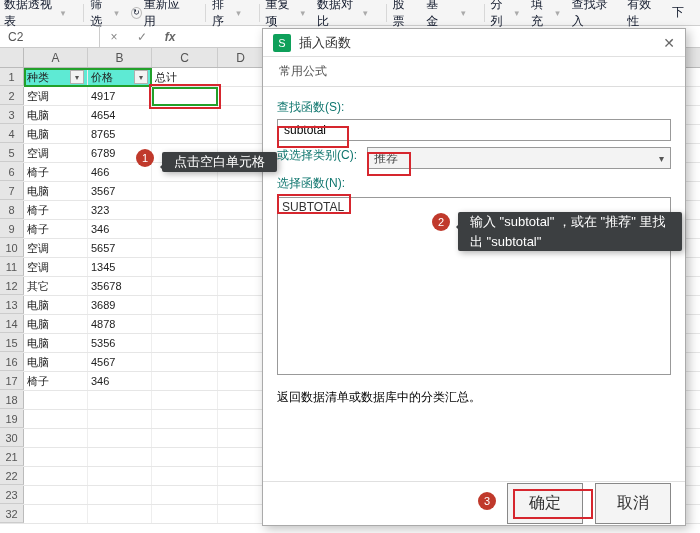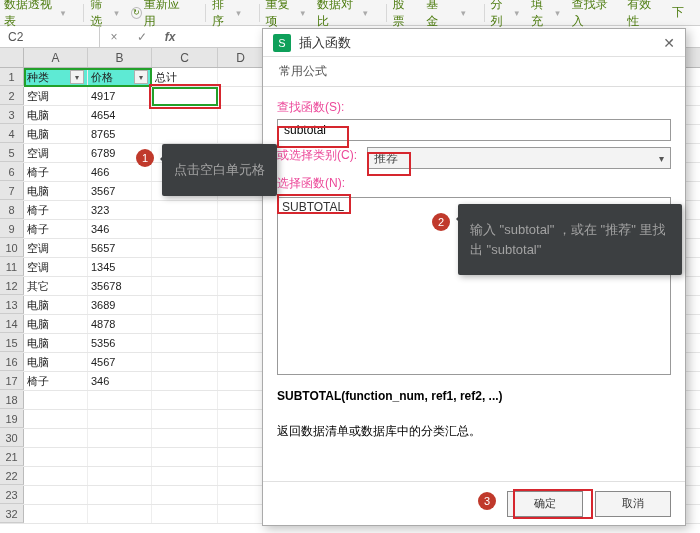--- a/index.html
+++ b/index.html
@@ -1,19 +1,19 @@
 <!DOCTYPE html>
 <html><head>
 <meta charset="utf-8">
 <style>
 * { margin: 0; padding: 0; box-sizing: border-box; font-family: "Microsoft YaHei", SimSun, sans-serif; }
 body { width: 700px; height: 533px; background: #f5f5f5; position: relative; overflow: hidden; font-size: 12px; }
 
 
-.ribbon { height: 26px; background: #f5f5f5; border-bottom: 1px solid #d0d0d0; display: flex; align-items: center; padding: 0 4px; color: #4d7c0f; }
+.ribbon { height: 26px; background: #f5f5f5; border-bottom: 1px solid #d0d0d0; display: flex; align-items: center; padding: 0 4px; color: #0f172a; }
 .ribbon .item { margin-right: 12px; display: flex; align-items: center; gap: 2px; }
 .ribbon .sep { width: 1px; height: 18px; background: #d8d8d8; margin: 0 6px; }
 .chev::after { content: "▾"; font-size: 9px; color: #aaa; margin-left: 1px; }
 .roundx { display:inline-flex; width:12px; height:12px; border:1px solid #bbb; border-radius:50%; align-items:center; justify-content:center; font-size:8px; }
 
 
 .fxbar { height: 22px; background: #fff; border-bottom: 1px solid #ccc; display: flex; align-items: center; }
 .namebox { width: 100px; border-right: 1px solid #ccc; padding: 0 8px; height: 100%; display: flex; align-items: center; color: #555; }
 .fx-btn { width: 28px; text-align: center; color: #888; }
 .fx-label { font-style: italic; color: #666; font-weight: bold; }
@@ -34,46 +34,46 @@
 .hdrcell { background: #5eead4; display: flex; justify-content: space-between; align-items: center; }
 .filterbtn { width: 14px; height: 14px; border: 1px solid #b0b0b0; background: #f3f3f3; display: flex; align-items: center; justify-content: center; font-size: 8px; color: #555; }
 
 
 .hl-green { border: 2px solid #22a02a; position: absolute; pointer-events: none; }
 .hl-red { border: 2px solid #d6262e; position: absolute; pointer-events: none; }
 .sel-cell { position:absolute; border:2px solid #22a02a; background: rgba(255,255,255,0.5); }
 
 
 .numbadge { width: 18px; height: 18px; border-radius: 50%; background: #c0392b; color: #fff; display: inline-flex; align-items: center; justify-content: center; font-size: 11px; position: absolute; z-index: 50; }
-.tip { position: absolute; background: #3c3f41; color: #a3a3a3; padding: 16px 12px; border-radius: 2px; font-size: 13px; z-index: 49; line-height: 1.5; box-shadow: 2px 2px 6px rgba(0,0,0,0.3); }
+.tip { position: absolute; background: #3c3f41; color: #ffffff; padding: 0 12px; border-radius: 2px; font-size: 13px; z-index: 49; line-height: 1.5; box-shadow: 2px 2px 6px rgba(0,0,0,0.3); margin-top: 8px; }
 .tip::before { content:""; position:absolute; left:-7px; top:10px; border:5px solid transparent; border-right-color:#3c3f41; }
 
 
 .dialog { position: absolute; top: 28px; left: 262px; width: 424px; height: 498px; background: #fff; border: 1px solid #aaa; box-shadow: 3px 3px 10px rgba(0,0,0,0.25); z-index: 30; display: flex; flex-direction: column; }
 .dlg-title { height: 28px; display: flex; align-items: center; padding: 0 10px; border-bottom: 1px solid #e0e0e0; }
 .dlg-title .xic { width: 18px; height: 18px; background: #0ea05a; color: #fff; display: flex; align-items: center; justify-content: center; font-size: 11px; border-radius: 2px; margin-right: 8px; }
 .dlg-title .ttl { flex: 1; color: #333; font-size: 13px; }
 .dlg-close { font-size: 14px; color: #666; cursor: pointer; }
 
 .tabs { display: flex; border-bottom: 1px solid #ddd; height: 30px; }
 .tab { padding: 0 16px; line-height: 29px; color: #555; font-size: 12px; }
 .tab.active { border-bottom: 2px solid #0ea05a; color: #222; }
 
 .dlg-body { padding: 8px 14px; flex: 1; display: flex; flex-direction: column; }
-.label { color: #ec4899; margin: 4px 0 3px; font-size: 12px; }
+.label { color: #0f766e; margin: 4px 0 3px; font-size: 12px; }
 .txt { width: 394px; height: 22px; border: 1px solid #999; padding: 0 6px; font-size: 12px; }
 .label-row { display: flex; gap: 10px; margin-top: 6px; }
 .combo { flex:1; height: 22px; border:1px solid #999; background:#f3f3f3; display:flex; align-items:center; justify-content:space-between; padding:0 6px; color:#444; }
 .combo::after { content:"▾"; color:#555; font-size:10px; }
 
 .listbox { margin-top: 2px; height: 178px; border: 1px solid #999; padding: 2px 4px; font-size: 12px; color: #333; background:#fff; }
 .desc { margin: 14px 0 6px; font-size: 12px; }
 .desc b { font-weight: bold; }
 .foot { height: 44px; border-top: 1px solid #e0e0e0; display: flex; justify-content: flex-end; align-items: center; gap: 12px; padding-right: 14px; }
-.btn { width: 76px; height: 26px; border: 1px solid #888; background: #f4f4f4; color: #333; font-size: 11px; }
+.btn { width: 76px; height: 41px; border: 1px solid #888; background: #f4f4f4; color: #333; font-size: 16px; }
 </style>
 </head>
 <body>
 
 <div class="ribbon">
   <span class="item chev">数据透视表</span>
   <span class="sep"></span>
   <span class="item chev">筛选</span>
   <span class="item">
       <span class="roundx">↻</span>
@@ -313,21 +313,20 @@
     <div class="label-row">
       <span class="label" style="margin:0">或选择类别(C):</span>
       <div class="combo">
           <span>推荐</span>
         </div>
     </div>
     <div class="label" style="margin-top:6px;">选择函数(N):</div>
     <div class="listbox">
       <div>SUBTOTAL</div>
     </div>
-    <div class="desc"><b>SUBTOTAL(function_num, ref1, ref2, ...)</b></div>
     <div class="desc">返回数据清单或数据库中的分类汇总。</div>
   </div>
   <div class="foot">
     <button class="btn">确定</button>
     <button class="btn">取消</button>
   </div>
 
   <div class="hl-red" style="top:97px; left:14px; width:72px; height:22px;"></div>
   <div class="hl-red" style="top:123px; left:104px; width:44px; height:24px;"></div>
   <div class="hl-red" style="top:165px; left:14px; width:74px; height:20px;"></div>

